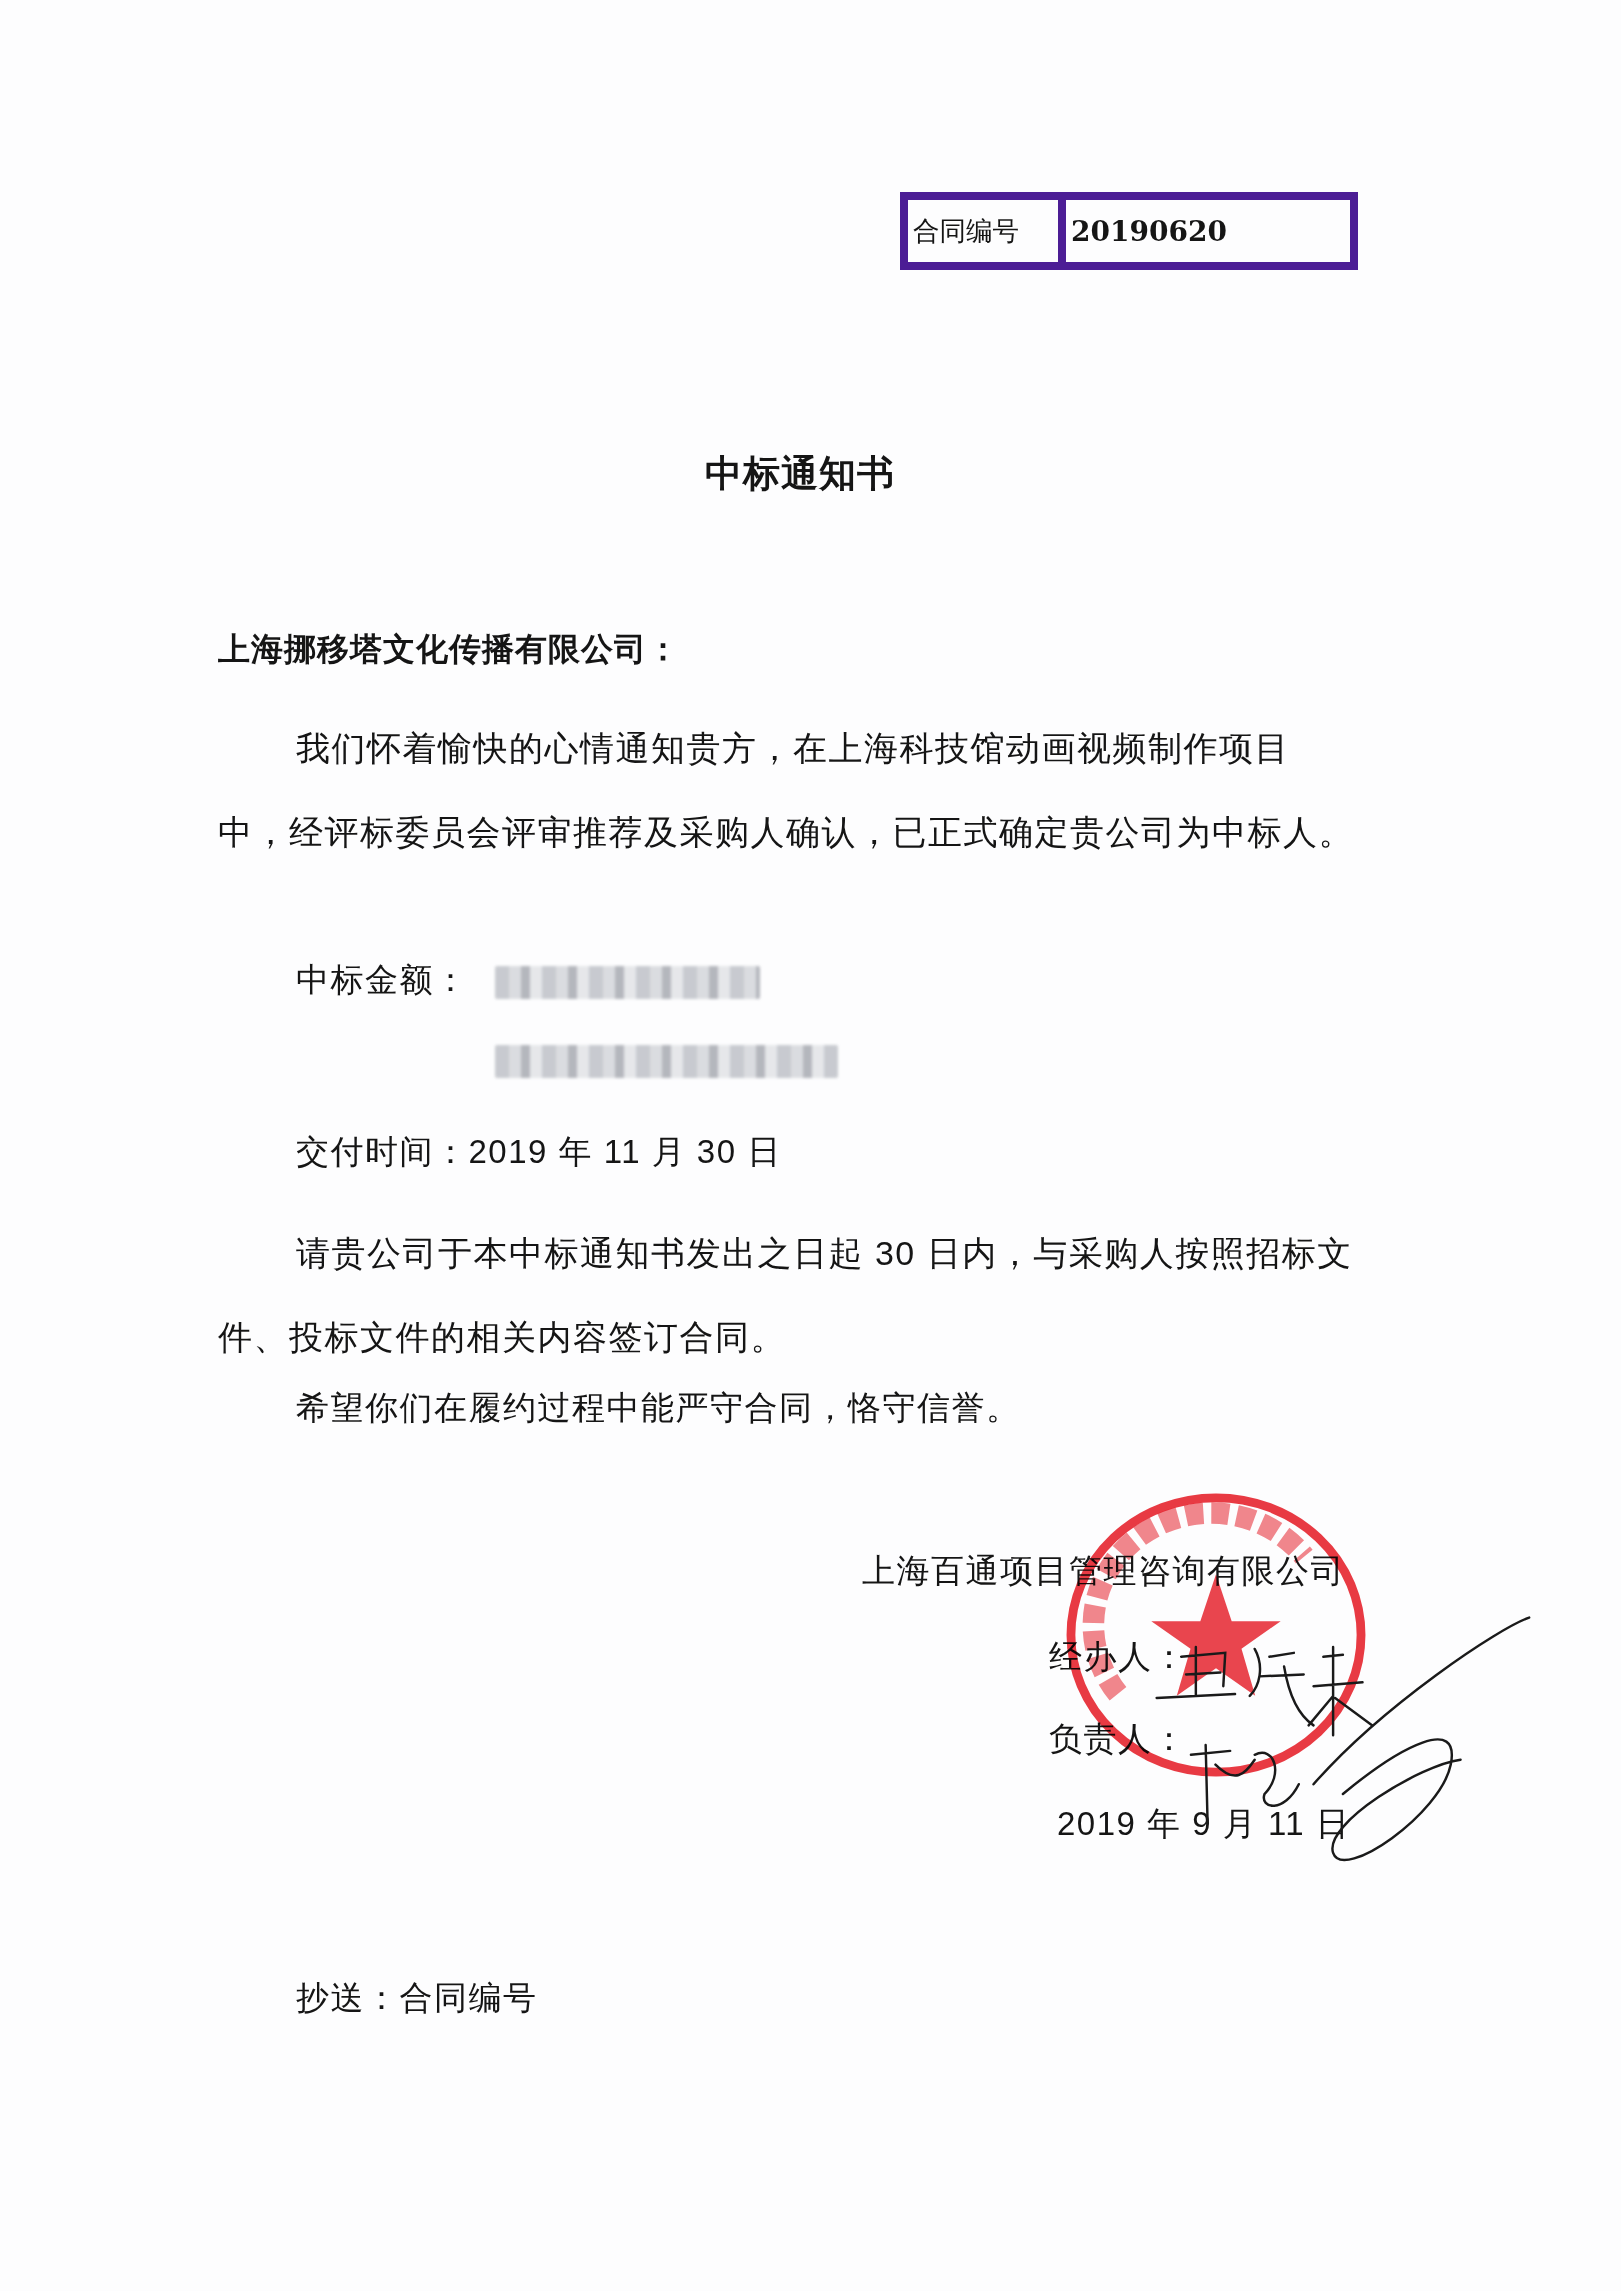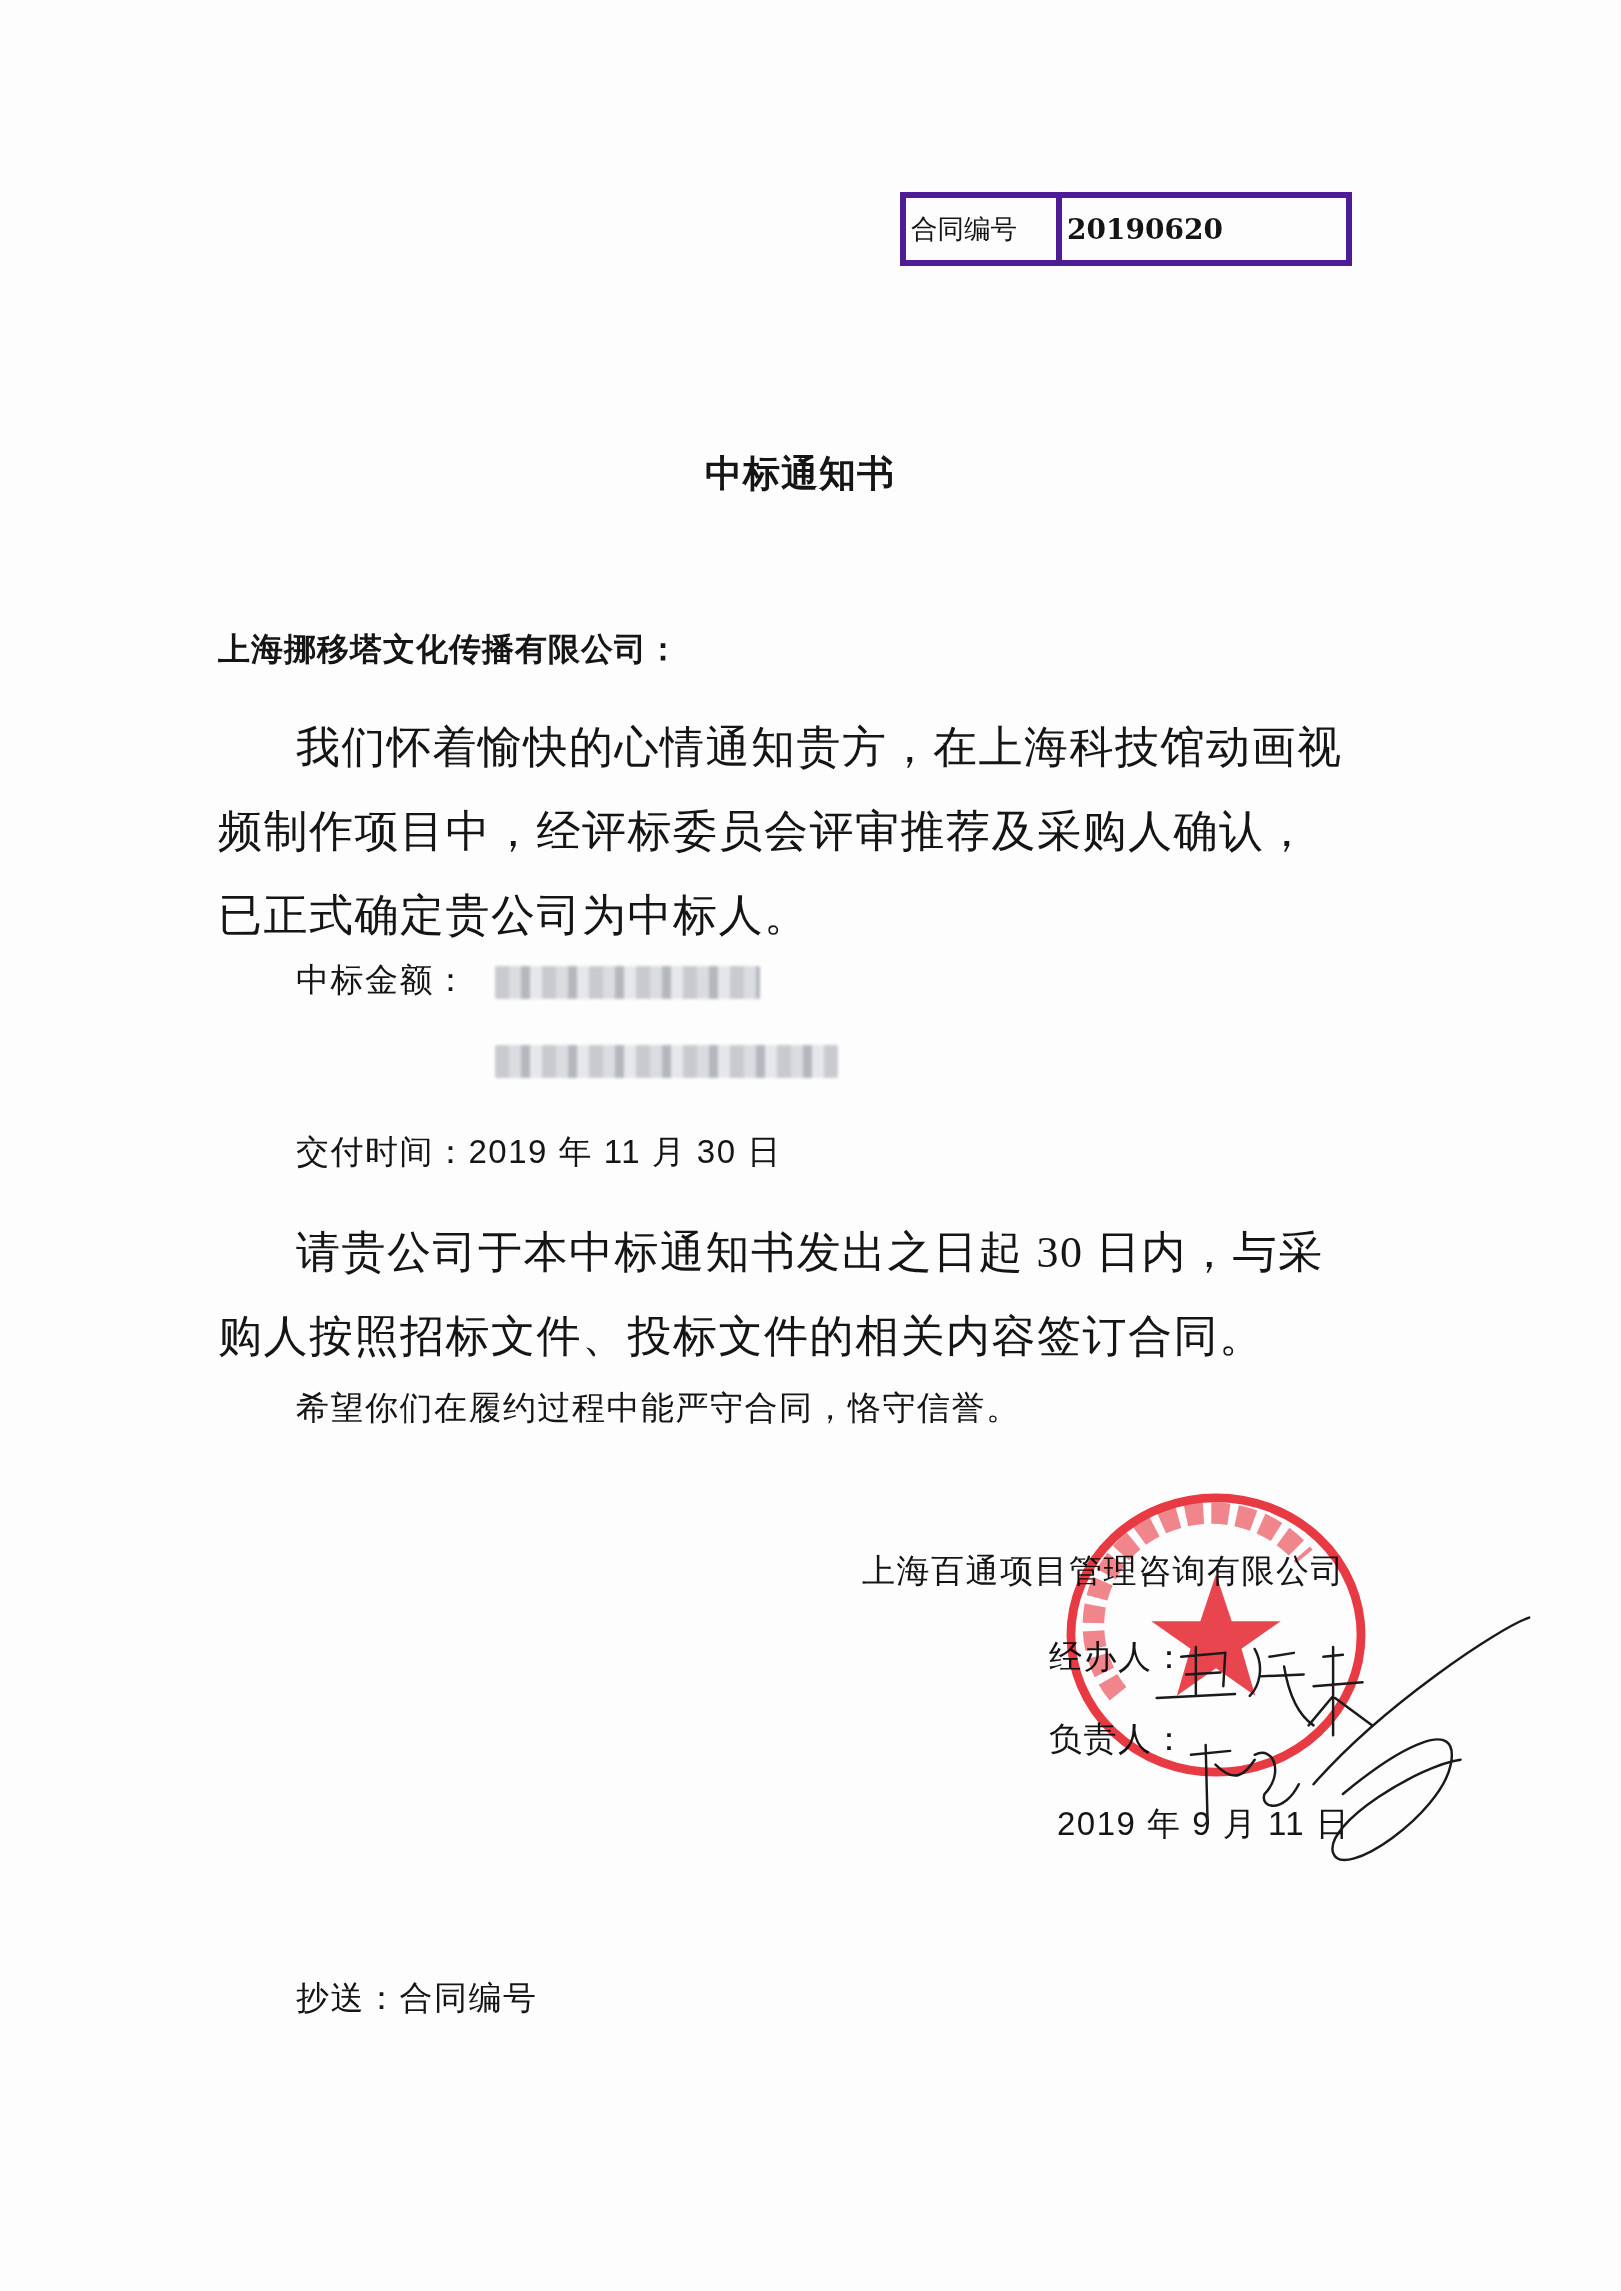--- a/index.html
+++ b/index.html
@@ -10,41 +10,41 @@
     color: #151515;
   }
   .page { position: absolute; inset: 0; }
 
   
   .info-table {
     position: absolute; left: 900px; top: 192px;
     border-collapse: collapse; font-size: 28px;
   }
   .info-table td {
-    border: 6px solid #4c1d95; height: 62px; padding: 0 5px;
+    border: 8px solid #4c1d95; height: 62px; padding: 0 5px;
     vertical-align: middle; white-space: nowrap;
   }
   .info-table td.label { width: 140px; font-family: "DejaVu Sans", "Liberation Sans", sans-serif; font-size: 26.5px; }
   .info-table td.value { width: 274px; font-weight: bold; }
 
   .title {
     position: absolute; left: 16px; width: 1568px; top: 449px; text-align: center;
     font-family: "DejaVu Sans", "Liberation Sans", sans-serif;
     font-weight: bold; font-size: 37px; letter-spacing: 1px;
   }
   .addressee {
     position: absolute; left: 218px; top: 628px;
     font-family: "DejaVu Sans", "Liberation Sans", sans-serif;
     font-weight: bold; font-size: 32px; letter-spacing: 1px;
   }
 
   .body-text {
     position: absolute; left: 218px; width: 1137px;
-    font-family: Liberation Serif, serif;
-    font-size: 44px; letter-spacing: 1.5px;
+    font-family: Liberation Sans, sans-serif;
+    font-size: 34px; letter-spacing: 1.5px;
   }
   .para1 { top: 706px; line-height: 84px; text-indent: 78px; }
   .line { position: absolute; font-family: Liberation Sans, sans-serif; font-size: 33px; letter-spacing: 1.5px; white-space: nowrap; }
   .amount-label { left: 296px; top: 958px; }
   .blur {
     position: absolute; height: 33px; border-radius: 2px;
     background: repeating-linear-gradient(90deg, #bfc2c8 0 13.7px, #d5d7db 13.7px 25.5px, #a8abb2 25.5px 35px, #e2e4e7 35px 47px);
     filter: blur(1.5px); opacity: 0.85;
   }
   .blur1 { left: 495px; top: 966px; width: 265px; }

